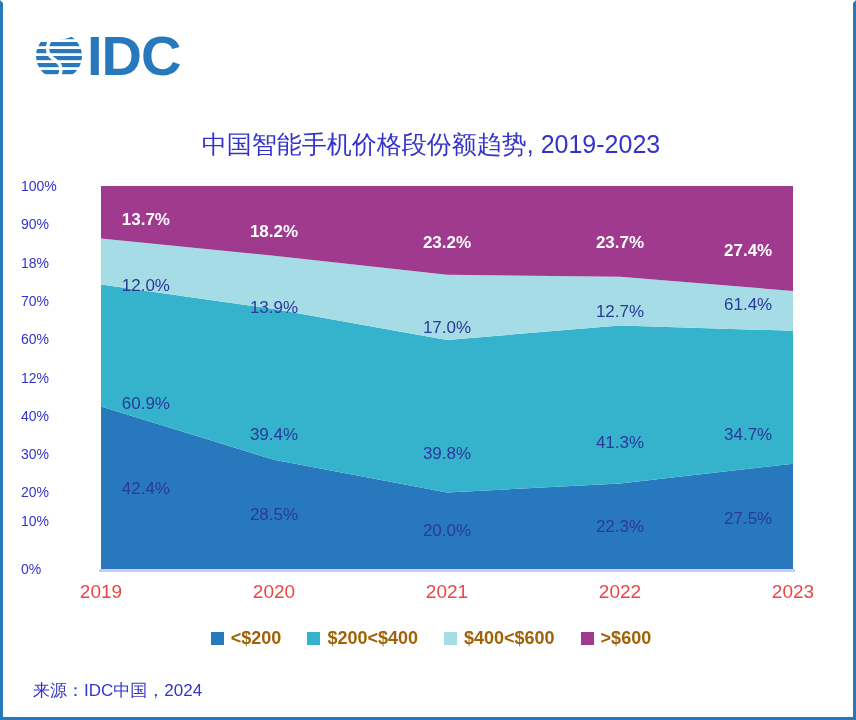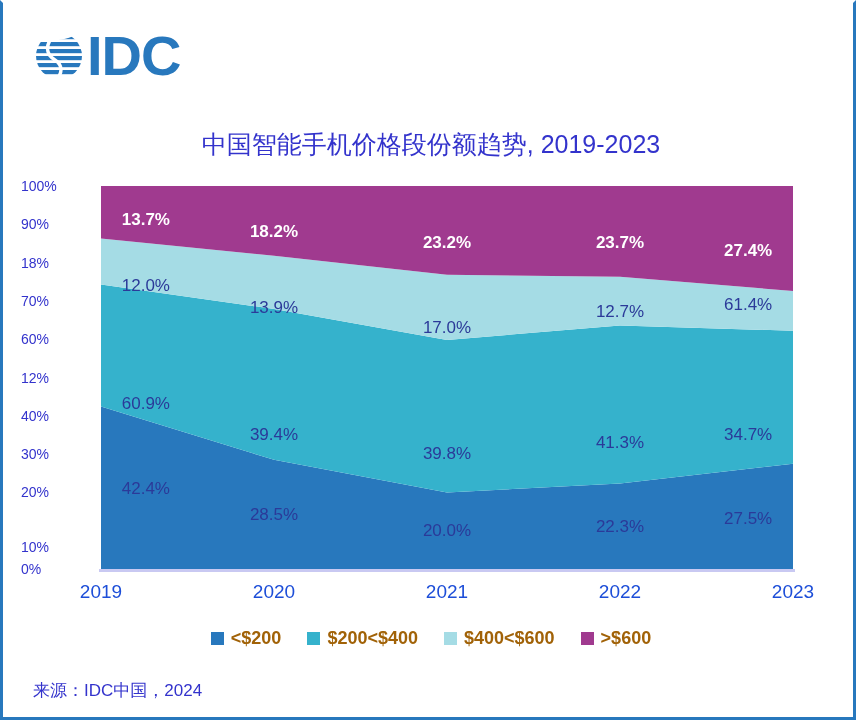--- a/index.html
+++ b/index.html
@@ -103,21 +103,21 @@
     position: absolute;
     left: 98px;
     top: 578px;
     width: 692px;
     height: 28px;
   }
   .x-tick {
     position: absolute;
     top: 0;
     font-size: 19px;
-    color: #1d4ed8;
+    color: #ef4444;
     transform: translateX(-50%);
     white-space: nowrap;
   }
   
   .dlabel {
     position: absolute;
     font-size: 17px;
     white-space: nowrap;
     transform: translate(-50%, -50%);
     pointer-events: none;
@@ -193,21 +193,21 @@
       <path d="M12 44 C 24 41, 36 45, 46 49 L 46 52 L 12 52 Z" fill="#ffffff" opacity="0"></path>
       <path d="M22 4 C 12 14, 12 24, 22 30 C 30 35, 30 44, 22 50" fill="none" stroke="#ffffff" stroke-width="3.4"></path>
     </svg>
     <span id="logo-text">IDC</span>
   </div>
 
   <div id="chart-title">中国智能手机价格段份额趋势, 2019-2023</div>
 
   <div id="y-axis">
       <div class="y-tick" style="top: 383px;">0%</div>
-      <div class="y-tick" style="top: 361px;">10%</div>
+      <div class="y-tick" style="top: 335px;">10%</div>
       <div class="y-tick" style="top: 306.4px;">20%</div>
       <div class="y-tick" style="top: 268.1px;">30%</div>
       <div class="y-tick" style="top: 229.8px;">40%</div>
       <div class="y-tick" style="top: 191.5px;">12%</div>
       <div class="y-tick" style="top: 153.2px;">60%</div>
       <div class="y-tick" style="top: 114.9px;">70%</div>
       <div class="y-tick" style="top: 76.6px;">18%</div>
       <div class="y-tick" style="top: 38.3px;">90%</div>
       <div class="y-tick" style="top: 0px;">100%</div>
     </div>

